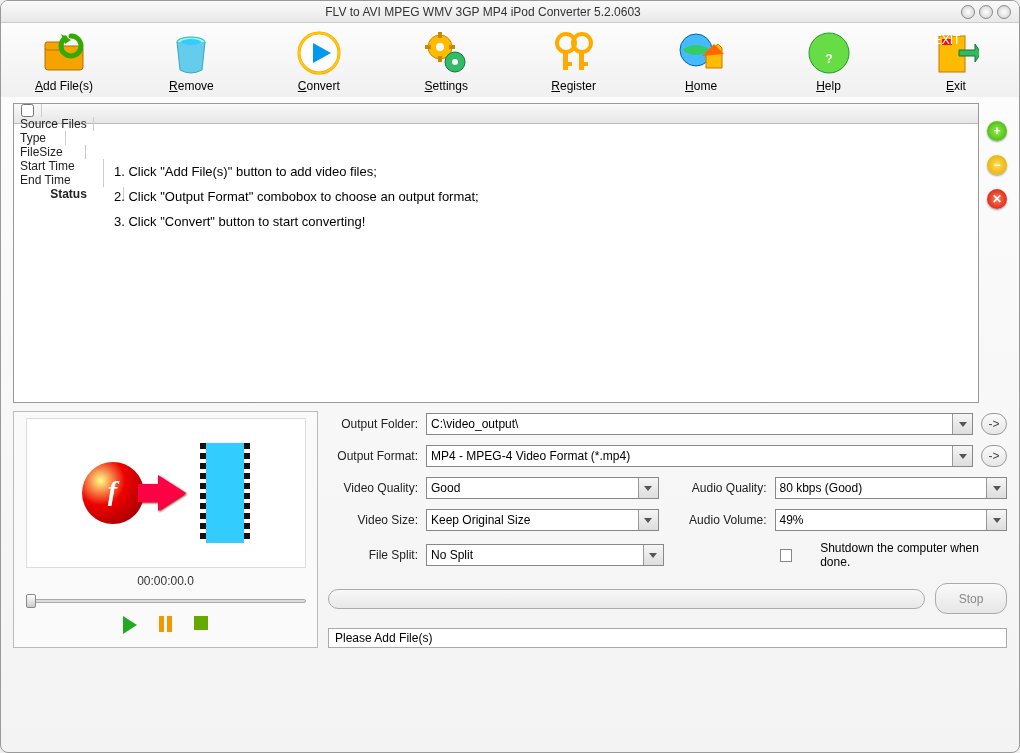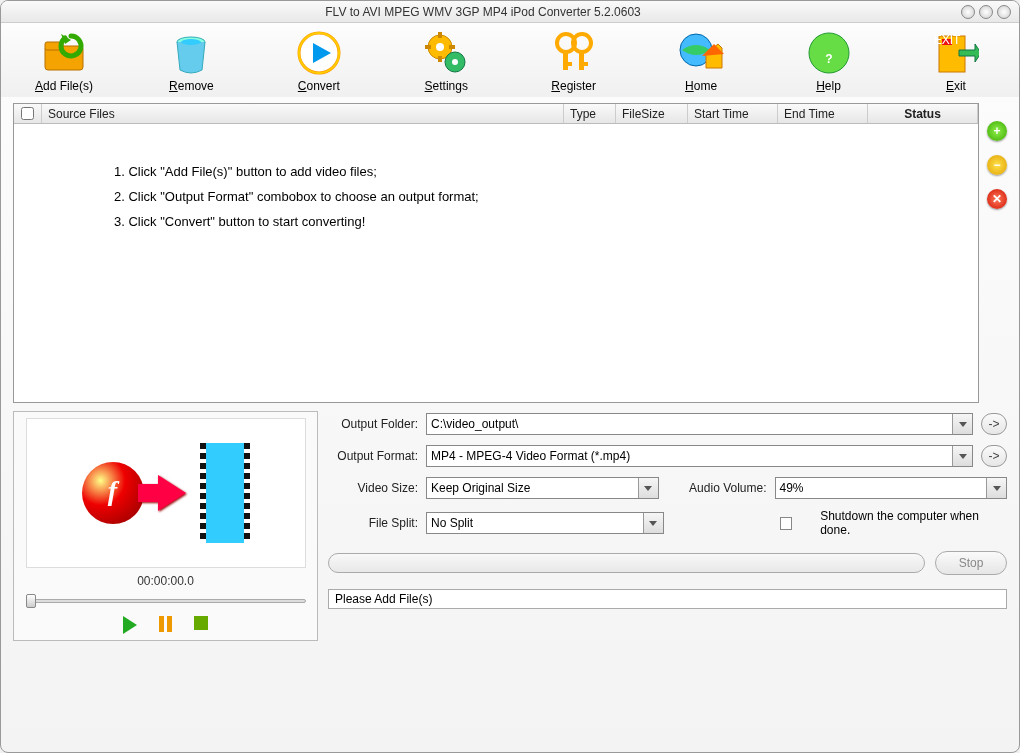--- a/index.html
+++ b/index.html
@@ -9,21 +9,21 @@
 .titlebar .title { flex: 1; color: #333; text-align: center; }
 .win-btn { width: 14px; height: 14px; border-radius: 50%; background: radial-gradient(#fff,#ccc); border: 1px solid #888; margin-left: 4px; cursor: pointer; }
 .toolbar { display: flex; justify-content: space-between; padding: 6px 18px 4px; background: linear-gradient(#fdfdfd,#f0f0f0); }
 .tool-btn { display: flex; flex-direction: column; align-items: center; width: 90px; cursor: pointer; }
 .tool-icon { width: 48px; height: 48px; display: flex; align-items: center; justify-content: center; }
 .tool-label { margin-top: 2px; color: #000; }
 .tool-label u { text-decoration: underline; }
 .content { flex: 1; padding: 6px 12px 10px; display: flex; flex-direction: column; gap: 8px; }
 .list-wrap { display: flex; gap: 8px; }
 .list { flex: 1; border: 1px solid #999; background: #fff; height: 300px; display: flex; flex-direction: column; }
-.list-header { display: flex; background: linear-gradient(#fafafa,#e6e6e6); border-bottom: 1px solid #bbb; height: 20px; align-items: flex-end; }
+.list-header { display: flex; background: linear-gradient(#fafafa,#e6e6e6); border-bottom: 1px solid #bbb; height: 20px; align-items: flex-start; flex-direction: column; }
 .list-header .chkcell { width: 28px; display: flex; justify-content: center; border-right: 1px solid #ccc; height: 100%; align-items: center; }
 .col { padding: 0 6px; border-right: 1px solid #ccc; height: 100%; display: flex; align-items: center; color: #222; }
 .col.src { flex: 1; }
 .col.type { width: 52px; }
 .col.size { width: 72px; }
 .col.st { width: 90px; }
 .col.et { width: 90px; }
 .col.status { width: 110px; justify-content: center; font-weight: bold; }
 .list-body { flex: 1; padding: 30px 0 0 100px; }
 .hint { color: #000; margin: 10px 0; font-size: 13px; }
@@ -55,21 +55,21 @@
 .row { display:flex; align-items:center; gap:8px; }
 .lbl { width: 90px; text-align:right; color:#222; }
 .combo { flex:1; height:22px; border:1px solid #888; background:#fff; display:flex; align-items:center; padding:0 4px; position:relative; cursor:pointer;}
 .combo-arrow { position:absolute; right:0; top:0; bottom:0; width:20px; background:linear-gradient(#f6f6f6,#ddd); border-left:1px solid #999; display:flex; align-items:center; justify-content:center;}
 .combo-arrow::after { content:""; width:0;height:0;border-left:4px solid transparent;border-right:4px solid transparent;border-top:5px solid #555;}
 .action-btn { width:26px; height:22px; border:1px solid #999; border-radius:11px; background:linear-gradient(#fafafa,#e6e6e6); display:flex; align-items:center; justify-content:center; cursor:pointer; color:#444;}
 .half { width: 220px; }
 .chk { width:13px; height:13px; border:1px solid #888; background:#fff; margin-right:4px;}
 .progress-row { display:flex; gap:10px; align-items:center; margin-top:4px;}
 .progress { flex:1; height:20px; border:1px solid #aaa; border-radius:10px; background:linear-gradient(#f8f8f8,#e8e8e8);}
-.stop-btn { width:72px; height:24px; border:1px solid #aaa; border-radius:12px; background:linear-gradient(#fafafa,#e6e6e6); display:flex; align-items:center; justify-content:center; color:#888; cursor:pointer;}
+.stop-btn { width:72px; height:31px; border:1px solid #aaa; border-radius:12px; background:linear-gradient(#fafafa,#e6e6e6); display:flex; align-items:center; justify-content:center; color:#888; cursor:pointer;}
 .status-line { height:20px; border:1px solid #aaa; background:#fff; padding:2px 6px; margin-top:4px;}
 svg { display:block; }
 </style>
 </head>
 <body>
 
 <div class="window">
   <div class="titlebar">
     <span class="title">FLV to AVI MPEG WMV 3GP MP4 iPod Converter 5.2.0603</span>
     <div class="win-btn"></div>
@@ -232,20 +232,32 @@
         </div>
         <div class="row">
           <div class="lbl">Output Format:</div>
           <div class="combo">
               <span>MP4 - MPEG-4 Video Format (*.mp4)</span>
               <div class="combo-arrow"></div>
             </div>
           <div class="action-btn">-&gt;</div>
         </div>
         <div class="row">
+          <div class="lbl">Video Quality:</div>
+          <div class="combo half">
+              <span>Good</span>
+              <div class="combo-arrow"></div>
+            </div>
+          <div class="lbl" style="width:100px">Audio Quality:</div>
+          <div class="combo">
+              <span>80  kbps (Good)</span>
+              <div class="combo-arrow"></div>
+            </div>
+        </div>
+        <div class="row">
           <div class="lbl">Video Size:</div>
           <div class="combo half">
               <span>Keep Original Size</span>
               <div class="combo-arrow"></div>
             </div>
           <div class="lbl" style="width:100px">Audio Volume:</div>
           <div class="combo">
               <span>49%</span>
               <div class="combo-arrow"></div>
             </div>

